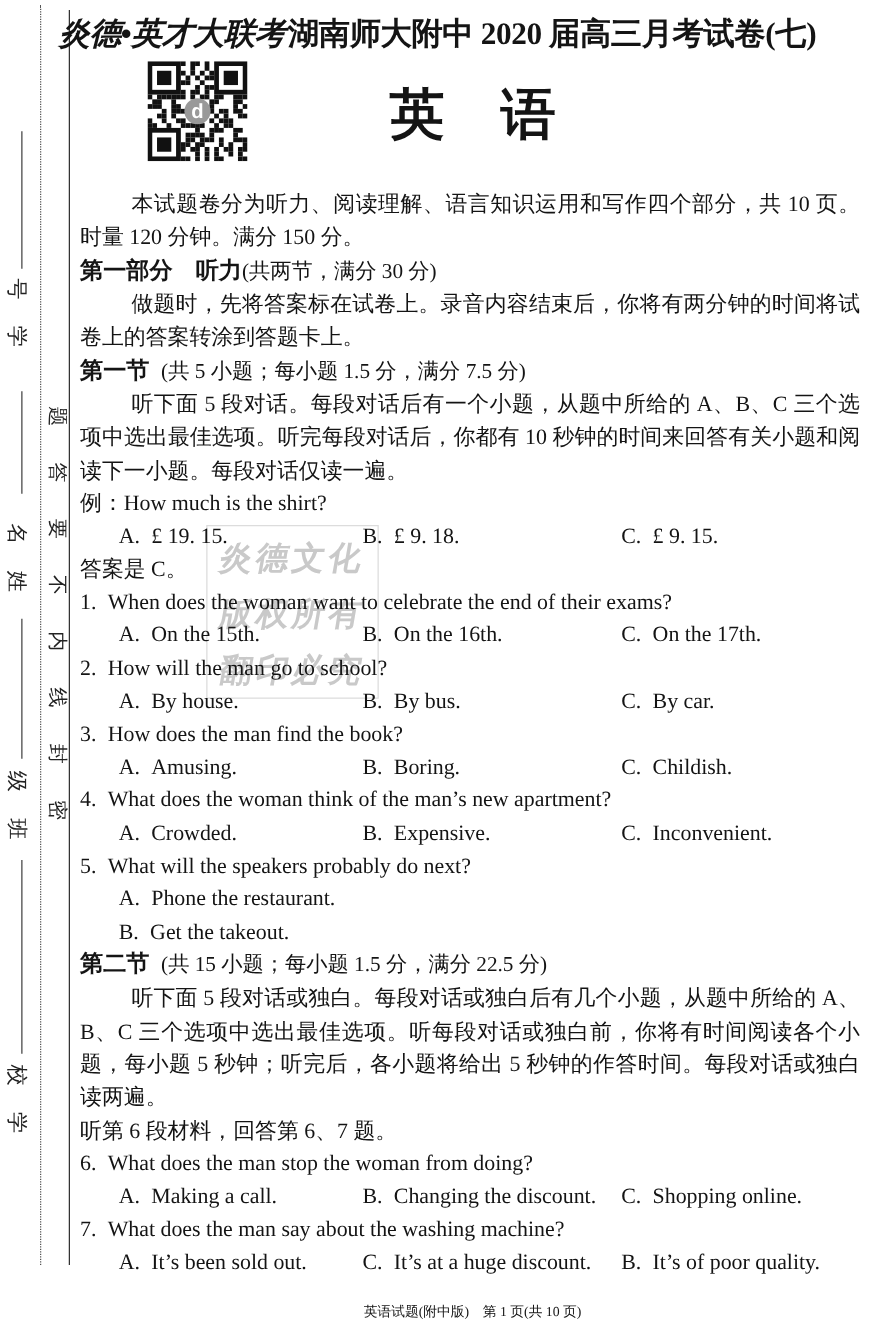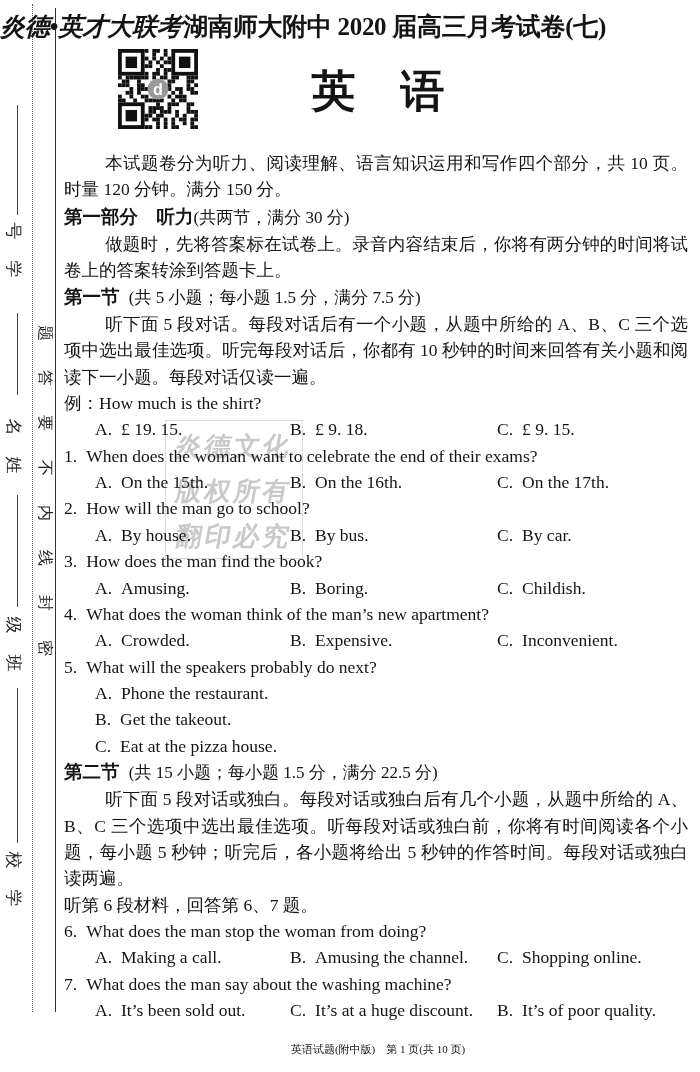--- a/index.html
+++ b/index.html
@@ -11,21 +11,21 @@
   .binding{position:absolute;left:0;top:0;width:60px;height:1072px;}
   .rot-char{position:absolute;width:22px;height:22px;line-height:22px;text-align:center;
             transform:rotate(90deg);font-size:17px;color:#222;}
   #field-col .rot-char{left:2px;}
   .blank-line{position:absolute;left:17px;width:0;border-left:1.3px solid #444;}
   .dotted-line{position:absolute;left:32px;top:4px;height:1008px;width:0;border-left:1px dotted #555;}
   #seal-col .rot-char{left:34px;font-size:16px;}
   .solid-line{position:absolute;left:55px;top:8px;height:1004px;width:0;border-left:1px solid #333;}
 
   
-  .paper-title{position:absolute;left:0;top:10px;width:568px;margin:0;text-align:center;
+  .paper-title{position:absolute;left:0;top:10px;width:700px;margin:0;text-align:center;
                font-size:25px;font-weight:bold;white-space:nowrap;letter-spacing:-0.3px;z-index:2;}
   .paper-title .brand{font-style:italic;font-weight:900;margin-right:2px;}
   .qr{position:absolute;left:118px;top:49px;width:80px;height:80px;z-index:2;}
   .subject{position:absolute;left:68px;top:62px;width:620px;margin:0;text-align:center;
            font-size:44px;font-weight:bold;word-spacing:34px;z-index:2;}
 
   
   .watermark{position:absolute;left:165px;top:420px;width:138px;height:139px;
              border:1px solid #dcdcdc;z-index:1;pointer-events:none;box-sizing:border-box;}
   .watermark p{margin:0;padding:0;color:#c9c9c9;font-size:26px;font-weight:bold;line-height:45px;
@@ -255,20 +255,21 @@
     <p class="indent">听下面 5 段对话。每段对话后有一个小题，从题中所给的 A、B、C 三个选项中选出最佳选项。听完每段对话后，你都有 10 秒钟的时间来回答有关小题和阅读下一小题。每段对话仅读一遍。</p>
 
     <p>例：How much is the shirt?</p>
     <div id="example-options">
         <div class="opt-row">
           <span class="opt"><span class="opt-label">A.</span><span class="opt-text">£ 19. 15.</span></span>
           <span class="opt"><span class="opt-label">B.</span><span class="opt-text">£ 9. 18.</span></span>
           <span class="opt"><span class="opt-label">C.</span><span class="opt-text">£ 9. 15.</span></span>
         </div>
       </div>
+    <p>答案是 C。</p>
 
     <div id="s1-questions">
         <div class="question">
           <p class="q-line"><span class="q-num">1.</span><span class="q-text">When does the woman want to celebrate the end of their exams?</span></p>
           <div class="opt-row">
             <span class="opt"><span class="opt-label">A.</span><span class="opt-text">On the 15th.</span></span>
             <span class="opt"><span class="opt-label">B.</span><span class="opt-text">On the 16th.</span></span>
             <span class="opt"><span class="opt-label">C.</span><span class="opt-text">On the 17th.</span></span>
           </div>
         </div>
@@ -293,34 +294,33 @@
           <div class="opt-row">
             <span class="opt"><span class="opt-label">A.</span><span class="opt-text">Crowded.</span></span>
             <span class="opt"><span class="opt-label">B.</span><span class="opt-text">Expensive.</span></span>
             <span class="opt"><span class="opt-label">C.</span><span class="opt-text">Inconvenient.</span></span>
           </div>
         </div>
         <div class="question">
           <p class="q-line"><span class="q-num">5.</span><span class="q-text">What will the speakers probably do next?</span></p>
           <p class="stack"><span class="opt-label">A.</span><span class="opt-text">Phone the restaurant.</span></p>
           <p class="stack"><span class="opt-label">B.</span><span class="opt-text">Get the takeout.</span></p>
-          <p class="stack"><span class="opt-label">C.</span><span class="opt-text">Eat at the pizza house.</span></p>
         </div>
       </div>
 
     <h4><span class="hb">第二节</span><span class="hn hn-gap">(共 15 小题；每小题 1.5 分，满分 22.5 分)</span></h4>
     <p class="indent">听下面 5 段对话或独白。每段对话或独白后有几个小题，从题中所给的 A、B、C 三个选项中选出最佳选项。听每段对话或独白前，你将有时间阅读各个小题，每小题 5 秒钟；听完后，各小题将给出 5 秒钟的作答时间。每段对话或独白读两遍。</p>
     <p>听第 6 段材料，回答第 6、7 题。</p>
 
     <div id="s2-questions">
         <div class="question">
           <p class="q-line"><span class="q-num">6.</span><span class="q-text">What does the man stop the woman from doing?</span></p>
           <div class="opt-row">
             <span class="opt"><span class="opt-label">A.</span><span class="opt-text">Making a call.</span></span>
-            <span class="opt"><span class="opt-label">B.</span><span class="opt-text">Amusing the channel.</span></span>
+            <span class="opt"><span class="opt-label">B.</span><span class="opt-text">Changing the discount.</span></span>
             <span class="opt"><span class="opt-label">C.</span><span class="opt-text">Shopping online.</span></span>
           </div>
         </div>
         <div class="question">
           <p class="q-line"><span class="q-num">7.</span><span class="q-text">What does the man say about the washing machine?</span></p>
           <div class="opt-row">
             <span class="opt"><span class="opt-label">A.</span><span class="opt-text">It’s been sold out.</span></span>
             <span class="opt"><span class="opt-label">C.</span><span class="opt-text">It’s at a huge discount.</span></span>
             <span class="opt"><span class="opt-label">B.</span><span class="opt-text">It’s of poor quality.</span></span>
           </div>

